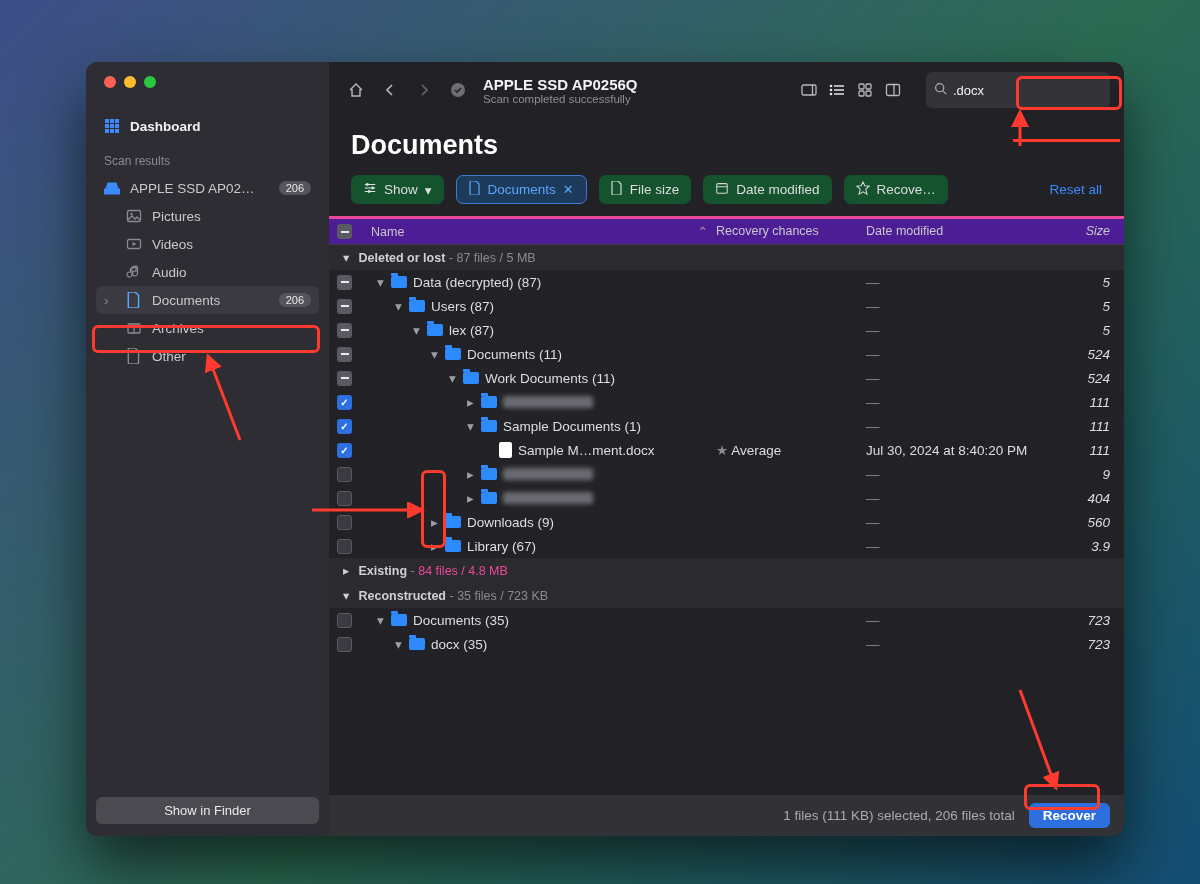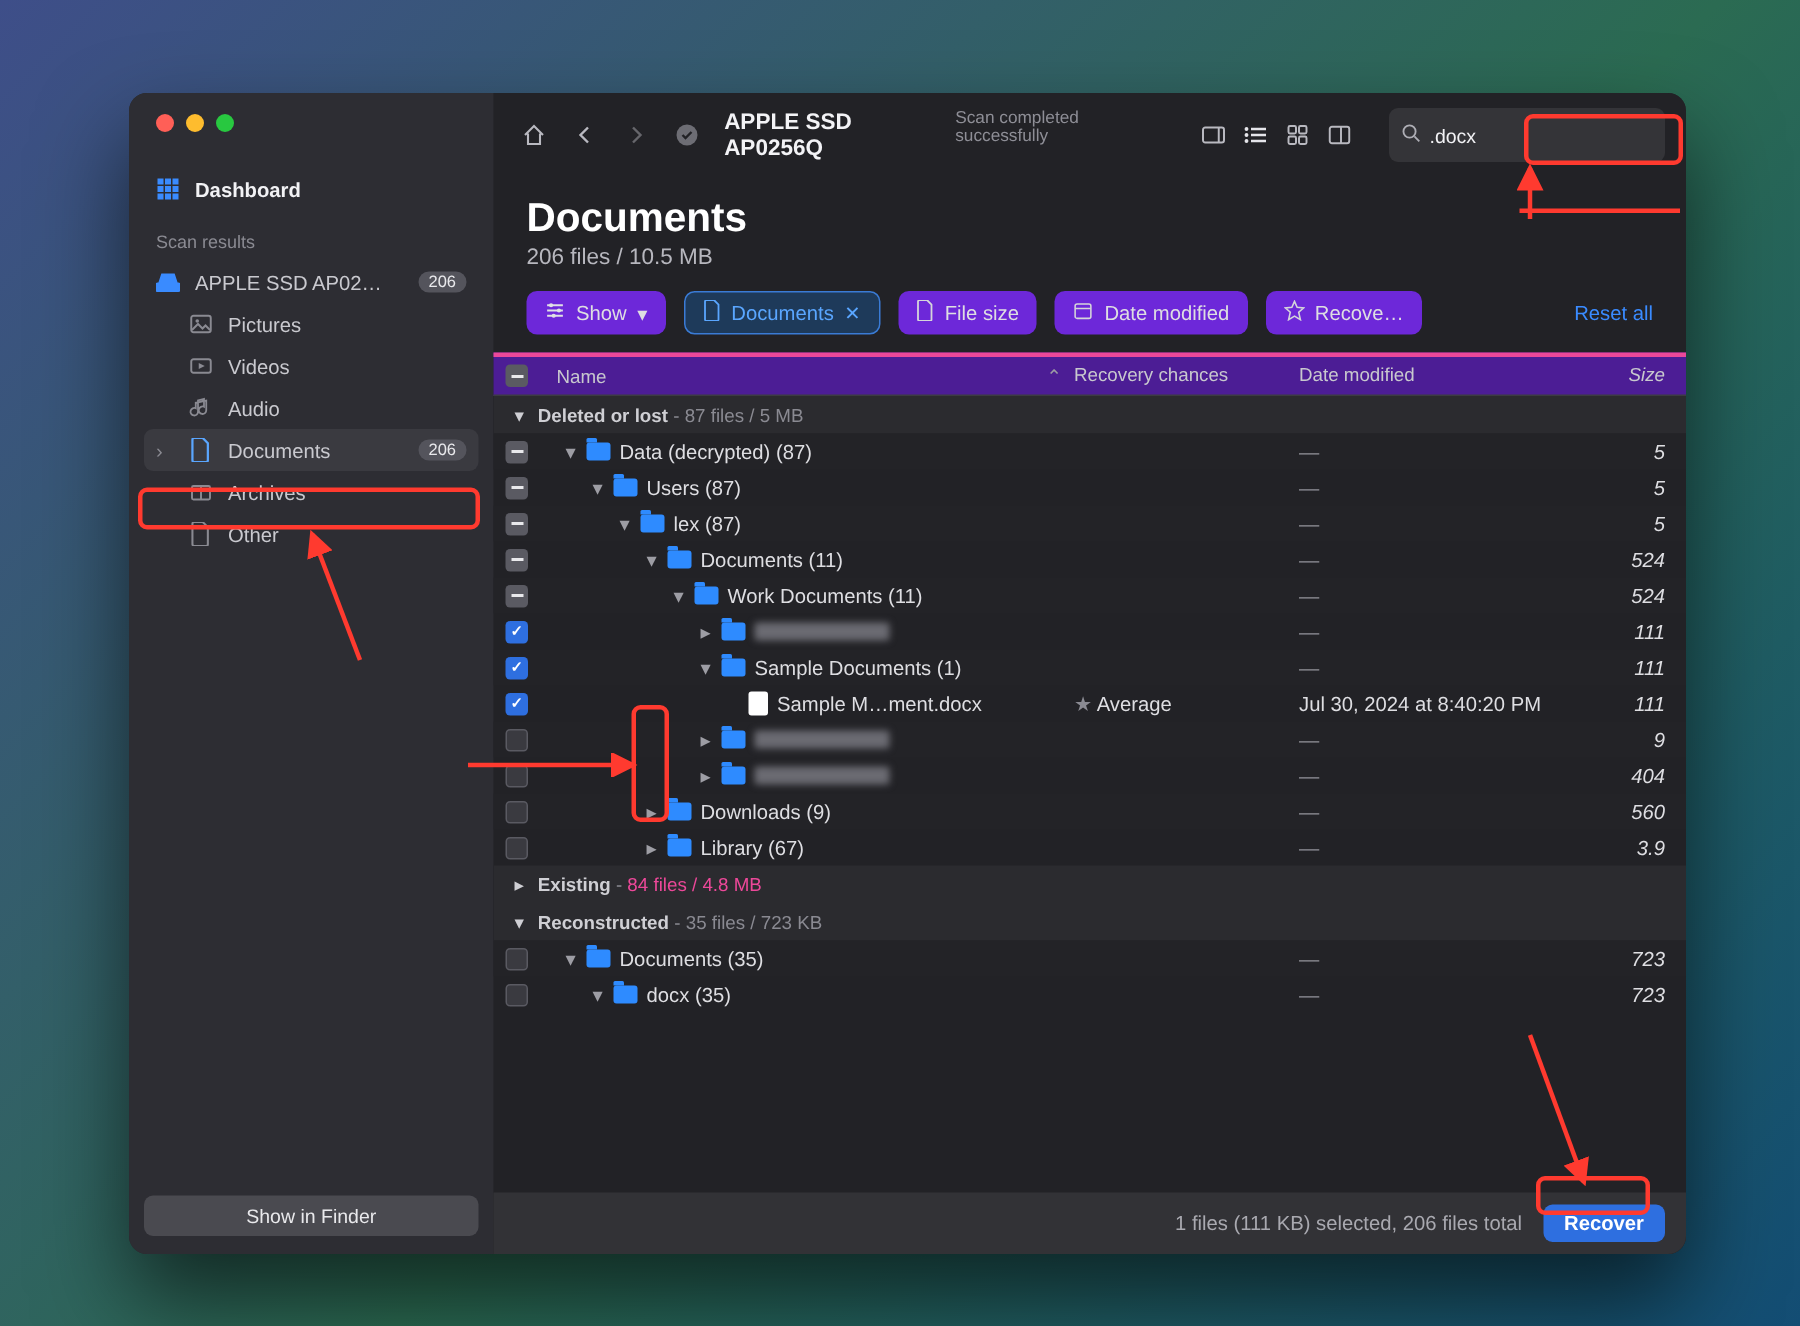--- a/index.html
+++ b/index.html
@@ -14,31 +14,31 @@
   .sb-item .ico { width:16px; height:16px; display:flex; align-items:center; justify-content:center; }
   .sb-head { color:#8a8a92; font-size:12px; margin:14px 8px 6px 8px; }
   .sb-item.active { background:#3a3a40; }
   .badge { margin-left:auto; background:#54545c; color:#e9e9ec; font-size:11px; padding:1px 7px; border-radius:10px; }
   .sb-item .chev { width:12px; color:#8a8a92; }
   .show-finder { margin-top:auto; background:#4a4a50; color:#e9e9ec; font-size:13px; padding:6px 0; text-align:center; border-radius:6px; }
   
   .main { flex:1; background:#222226; display:flex; flex-direction:column; color:#dcdce0; }
   .toolbar { display:flex; align-items:center; gap:16px; padding:10px 14px 10px 18px; }
   .tbtn { color:#b9b9c0; width:18px; height:18px; display:flex; align-items:center; justify-content:center; }
-  .title-block { display:flex; }
+  .title-block { display:flex; flex-direction:column; }
   .title-block .t1 { color:#f3f3f6; font-size:15px; font-weight:600; }
   .title-block .t2 { color:#8e8e96; font-size:11.5px; }
   .viewctrl { display:flex; gap:10px; margin-left:auto; color:#b9b9c0; }
   .search { margin-left:8px; width:184px; height:36px; background:#343438; border-radius:6px; display:flex; align-items:center; padding:0 8px; color:#d0d0d4; font-size:13px; }
   .search input { background:transparent; border:none; outline:none; color:#f2f2f5; font-size:13px; flex:1; margin-left:6px; }
   .header { padding:12px 22px 14px 22px; }
   .header h1 { color:#fff; font-size:27px; font-weight:700; }
   .header .sub { color:#b7b7be; font-size:15px; margin-top:2px; }
   .filters { display:flex; gap:12px; padding:0 22px 12px 22px; font-size:13.5px; }
-  .pill { background:#6d28d9; border-radius:7px; padding:5px 12px; display:flex; align-items:center; gap:7px; color:#dedee2; }
+  .pill { background:#14532d; border-radius:7px; padding:5px 12px; display:flex; align-items:center; gap:7px; color:#dedee2; }
   .pill.blue { background:#1e3a5a; border:1px solid #3a7bd5; color:#5aa6ff; }
   .pill .x { color:#5aa6ff; font-size:13px; }
   .reset { color:#3a8bff; margin-left:auto; align-self:center; }
   
   .thead { display:flex; background:#4c1d95; font-size:12.5px; color:#c8c8ce; padding:5px 14px 5px 8px; border-top:3px solid #ec4899; border-bottom:1px solid #3c3c42; }
   .col-chk { width:34px; display:flex; align-items:center; justify-content:flex-start; }
   .col-name { flex:1; display:flex; align-items:center; gap:6px; }
   .col-rec { width:150px; }
   .col-date { width:190px; }
   .col-size { width:54px; text-align:right;font-style:italic; }
@@ -250,21 +250,20 @@
               <circle cx="7" cy="7" r="5" fill="none" stroke="#aeaeb5" stroke-width="1.5"></circle>
               <line x1="11" y1="11" x2="15" y2="15" stroke="#aeaeb5" stroke-width="1.5"></line>
             </svg></span>
         <input value=".docx" style="">
 
       </div>
     </div>
 
     <div class="header">
       <h1>Documents</h1>
-      <div class="sub">206 files / 10.5 MB</div>
     </div>
 
     <div class="filters">
       <div class="pill">
         <span><svg width="14" height="14" viewBox="0 0 16 16">
               <g stroke="#e0e0e5" stroke-width="1.4">
                 <line x1="2" y1="4" x2="14" y2="4"></line>
                 <line x1="2" y1="8" x2="14" y2="8"></line>
                 <line x1="2" y1="12" x2="14" y2="12"></line>
               </g>

